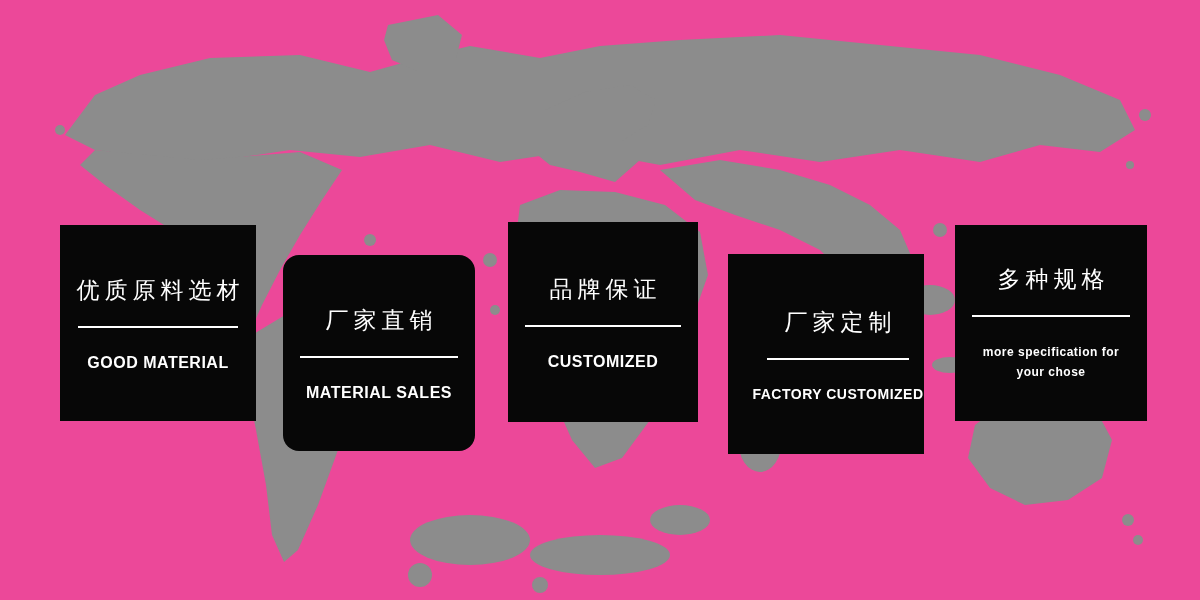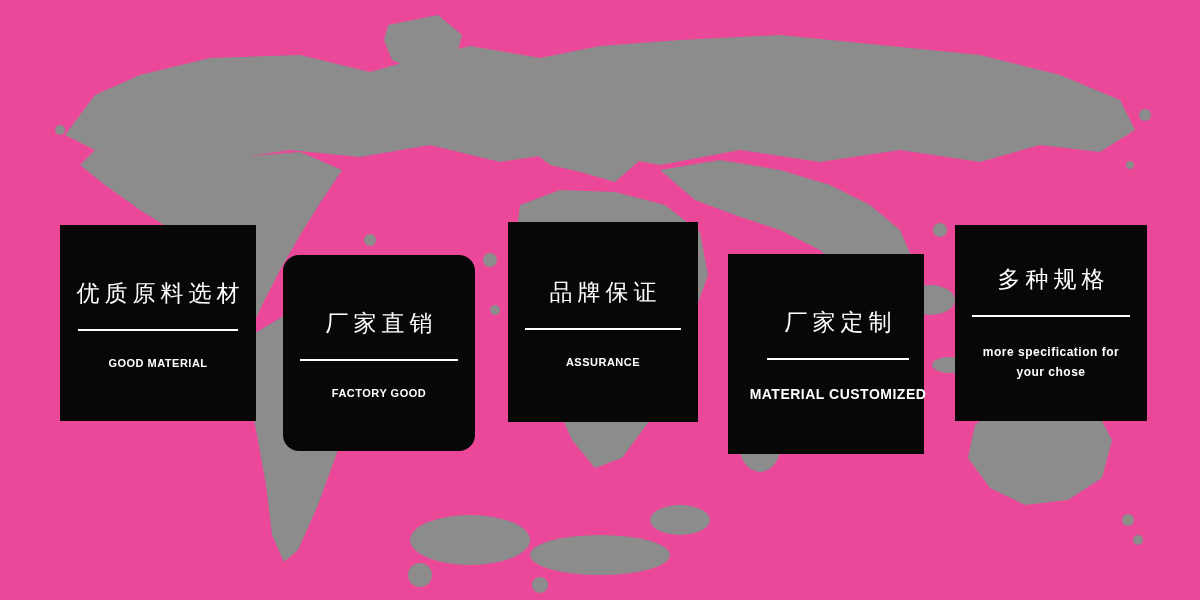--- a/index.html
+++ b/index.html
@@ -39,21 +39,21 @@
     white-space: nowrap;
     text-indent: 5px; 
   }
   .card-divider {
     width: 82%;
     height: 2px;
     background: #ffffff;
     margin: 20px 0 26px 0;
   }
   .card-subtitle-en {
-    font-size: 11px;
+    font-size: 16px;
     font-weight: bold;
     letter-spacing: 0.5px;
     white-space: nowrap;
   }
   .card-4 .card-subtitle-en { font-size: 14px; }
   .card-5 .card-subtitle-en {
     white-space: normal;
     width: 160px;
     font-size: 12px;
     line-height: 1.6;
@@ -109,33 +109,33 @@
 
   <div class="card card-1">
     <div class="card-title-zh">优质原料选材</div>
     <div class="card-divider"></div>
     <div class="card-subtitle-en">GOOD MATERIAL</div>
   </div>
 
   <div class="card card-2">
     <div class="card-title-zh">厂家直销</div>
     <div class="card-divider"></div>
-    <div class="card-subtitle-en">FACTORY GOOD</div>
+    <div class="card-subtitle-en">MATERIAL SALES</div>
   </div>
 
   <div class="card card-3">
     <div class="card-title-zh">品牌保证</div>
     <div class="card-divider"></div>
-    <div class="card-subtitle-en">ASSURANCE</div>
+    <div class="card-subtitle-en">CUSTOMIZED</div>
   </div>
 
   <div class="card card-4">
     <div class="card-title-zh">厂家定制</div>
     <div class="card-divider"></div>
-    <div class="card-subtitle-en">MATERIAL CUSTOMIZED</div>
+    <div class="card-subtitle-en">FACTORY CUSTOMIZED</div>
   </div>
 
   <div class="card card-5">
     <div class="card-title-zh">多种规格</div>
     <div class="card-divider"></div>
     <div class="card-subtitle-en">more specification for your chose</div>
   </div>
 
 </div>
 

